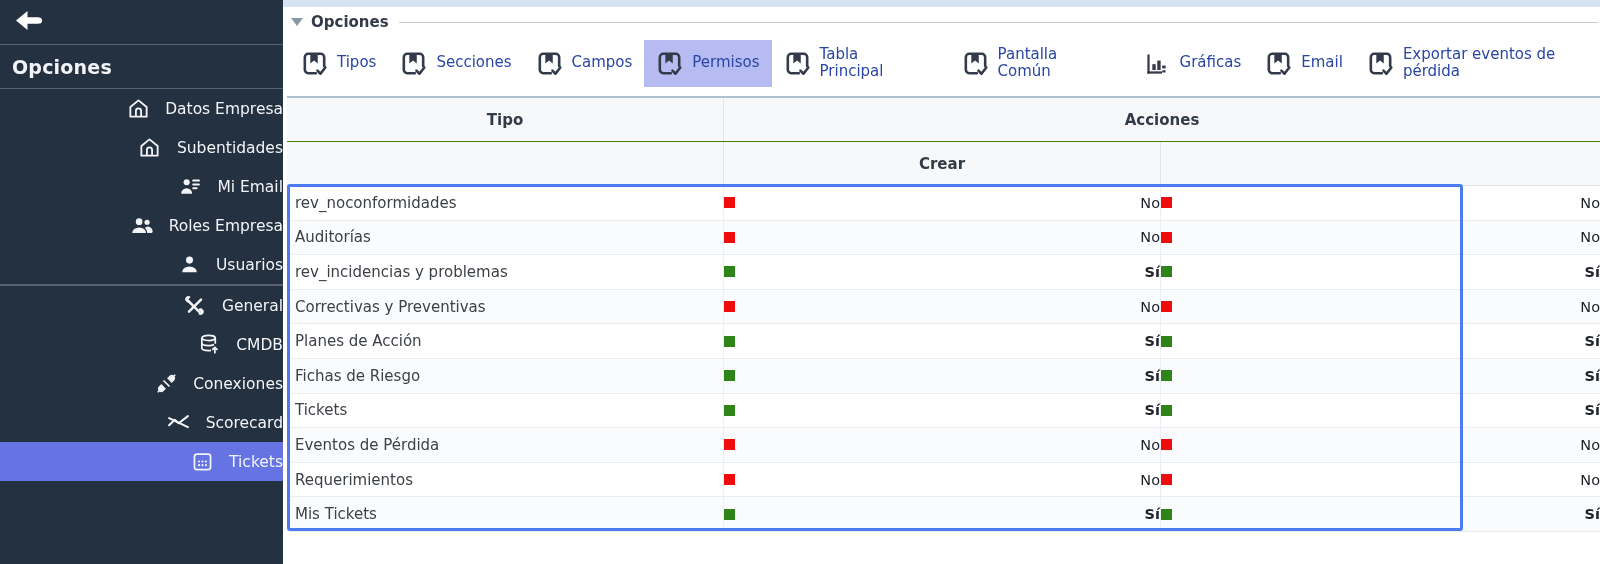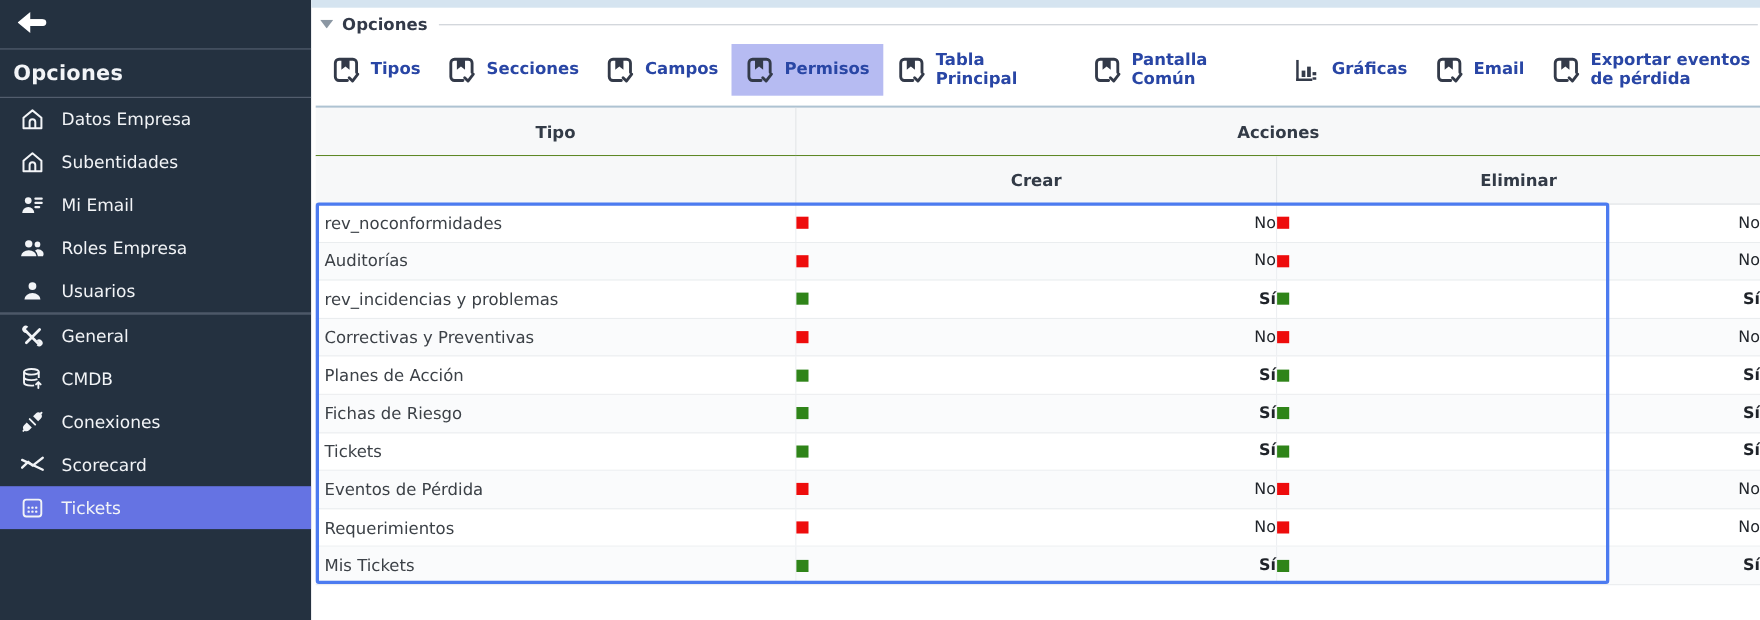--- a/index.html
+++ b/index.html
@@ -5,34 +5,34 @@
   html,body{margin:0;padding:0;}
   body{width:1600px;height:564px;position:relative;overflow:hidden;background:#fff;
        font-family:"DejaVu Sans","Liberation Sans",sans-serif;}
   
   .sidebar{position:absolute;left:0;top:0;width:283px;height:564px;background:#243140;color:#f2f4f7;}
   .sb-back{height:44px;display:flex;align-items:center;padding-left:16px;cursor:pointer;}
   .sb-divider{height:1px;background:#6a7383;opacity:.75;}
   .sb-title{height:43px;display:flex;align-items:center;padding-left:12px;
             font-size:19px;font-weight:bold;letter-spacing:.2px;}
   .sb-item{height:39px;display:flex;align-items:center;gap:14px;padding-left:16px;
-           font-size:15.5px;cursor:pointer;}
+           font-size:15.5px;cursor:pointer;justify-content:flex-end;}
   .sb-item .ic{width:26px;height:24px;display:flex;align-items:center;justify-content:center;flex:0 0 26px;}
   .sb-item.selected{background:#6573e3;}
   .sb-item svg{display:block;}
   
   .content{position:absolute;left:283px;top:0;right:0;bottom:0;background:#fff;}
   .top-strip{height:7px;background:#d5e4f0;}
   .group-header{display:flex;align-items:center;padding-left:8px;margin-top:4px;height:22px;}
   .caret{width:14px;height:10px;margin-right:6px;display:flex;align-items:center;cursor:pointer;}
   .group-label{font-size:15px;font-weight:bold;color:#333a49;margin-right:10px;white-space:nowrap;}
   .group-rule{flex:1;height:1px;background:#c9ced4;margin-right:2px;}
   .toolbar{display:flex;align-items:center;padding-left:6px;margin-top:2px;height:56px;}
   .tab{display:flex;align-items:center;gap:9px;padding:10px 12px;cursor:pointer;color:#333a49;}
-  .tab .t-label{font-size:15px;font-weight:bold;color:#2946a5;line-height:1.15;white-space:nowrap;}
+  .tab .t-label{font-size:15px;font-weight:normal;color:#2946a5;line-height:1.15;white-space:nowrap;}
   .tab.wrap .t-label{white-space:normal;width:92px;}
   .tab.widewrap .t-label{white-space:normal;width:168px;}
   .tab.active{background:#b6bbf2;}
   .toolbar .tab:nth-child(6){margin-left:26px;}
   .toolbar .tab:nth-child(7){margin-left:30px;}
   .tab svg{display:block;flex:0 0 auto;}
   
   .table-area{position:relative;margin-left:4px;margin-top:5px;border-top:2px solid #aec3d2;}
   .hdr1{display:grid;grid-template-columns:437px 1fr;height:43px;background:#f7f8f9;
         border-bottom:1px solid #4d7c0f;}
@@ -296,21 +296,20 @@
   </div>
 
   <div class="table-area">
     <div class="hdr1">
       <div class="hcell">Tipo</div>
       <div class="hcell">Acciones</div>
     </div>
     <div class="hdr2">
       <div class="hcell"></div>
       <div class="hcell">Crear</div>
-      <div class="hcell">Eliminar</div>
     </div>
     <div class="rows">
       <div class="row">
           <div class="cell-tipo">rev_noconformidades</div>
           <div class="cell-val no">
             <span class="sq"></span>
             <span class="vtext">No</span>
           </div>
           <div class="cell-val no">
             <span class="sq"></span>

